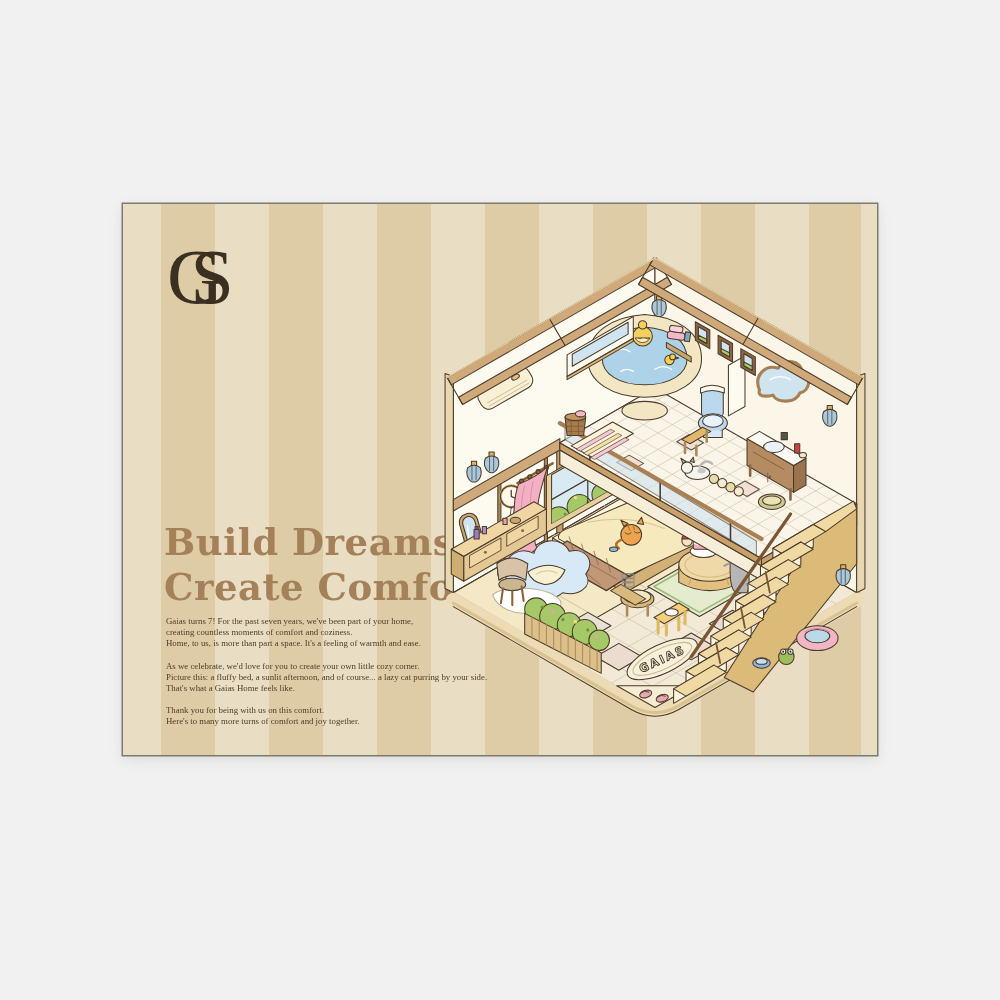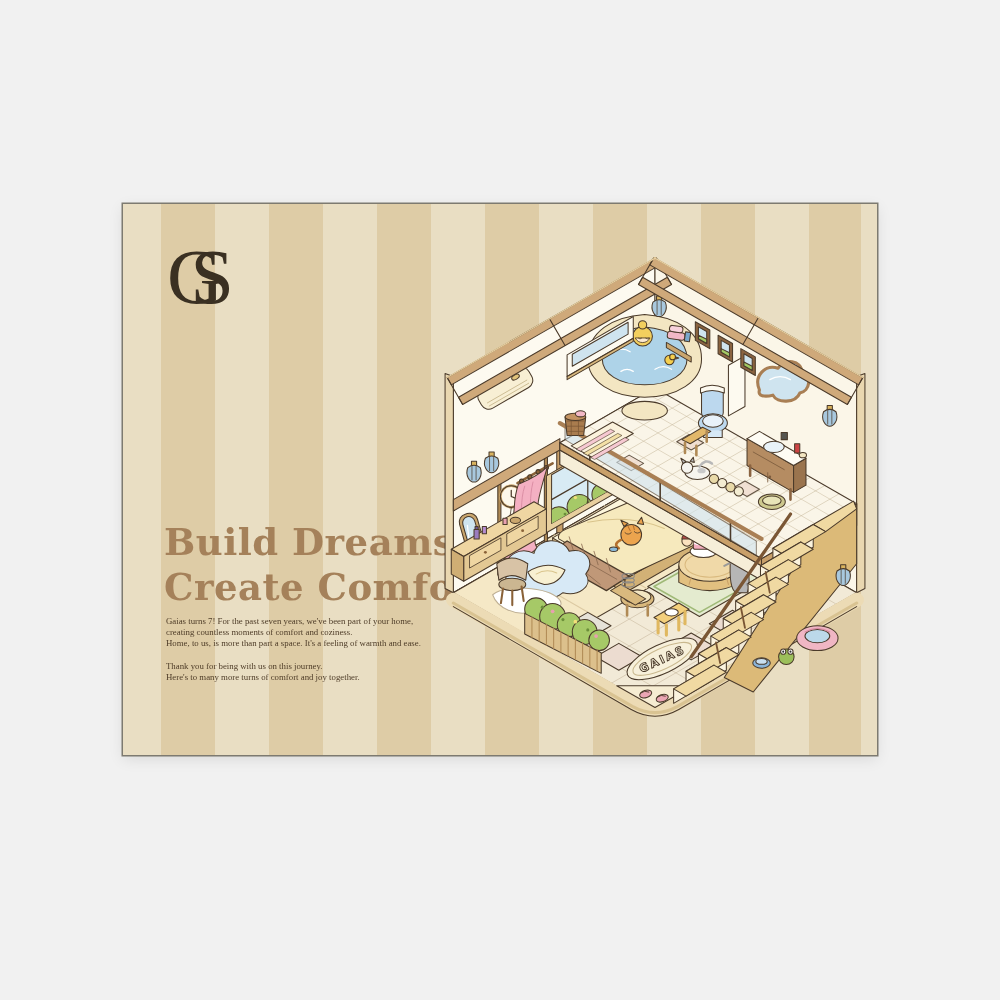--- a/index.html
+++ b/index.html
@@ -36,21 +36,26 @@
     <span>Create Comfort</span>
   </h1>
 
   <div class="bodycopy">
     <p>
       <span class="bl">Gaias turns 7! For the past seven years, we've been part of your home,</span>
       <span class="bl">creating countless moments of comfort and coziness.</span>
       <span class="bl">Home, to us, is more than part a space. It's a feeling of warmth and ease.</span>
     </p>
     <p>
-      <span class="bl">Thank you for being with us on this journey.</span>
+      <span class="bl">As we celebrate, we'd love for you to create your own little cozy corner.</span>
+      <span class="bl">Picture this: a fluffy bed, a sunlit afternoon, and of course... a lazy cat purring by your side.</span>
+      <span class="bl">That's what a Gaias Home feels like.</span>
+    </p>
+    <p>
+      <span class="bl">Thank you for being with us on this comfort.</span>
       <span class="bl">Here's to many more turns of comfort and joy together.</span>
     </p>
   </div>
 
   <div class="illu">
   <svg viewBox="0 0 410 460" width="424" height="482" xmlns="http://www.w3.org/2000/svg">
     <defs>
       <pattern id="tilesSmall" width="16" height="16" patternUnits="userSpaceOnUse" patternTransform="matrix(0.866,0.5,-0.866,0.5,0,0)">
         <rect width="16" height="16" fill="#faf5e8"></rect>
         <path d="M16,0 V16 H0" stroke="#c6b79a" stroke-width="1" fill="none"></path>

